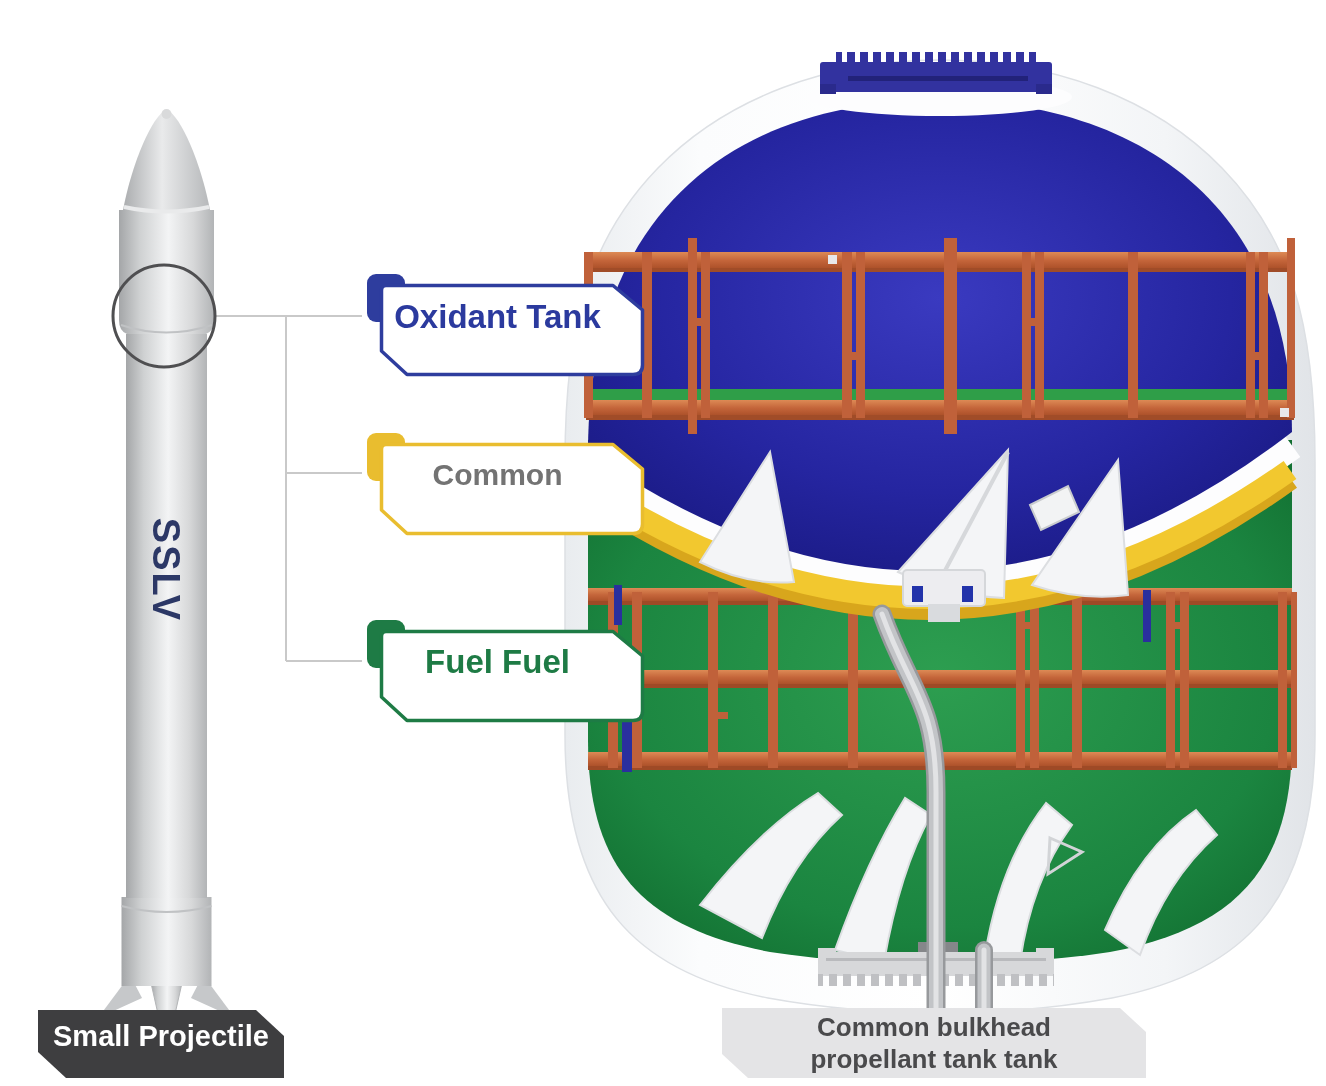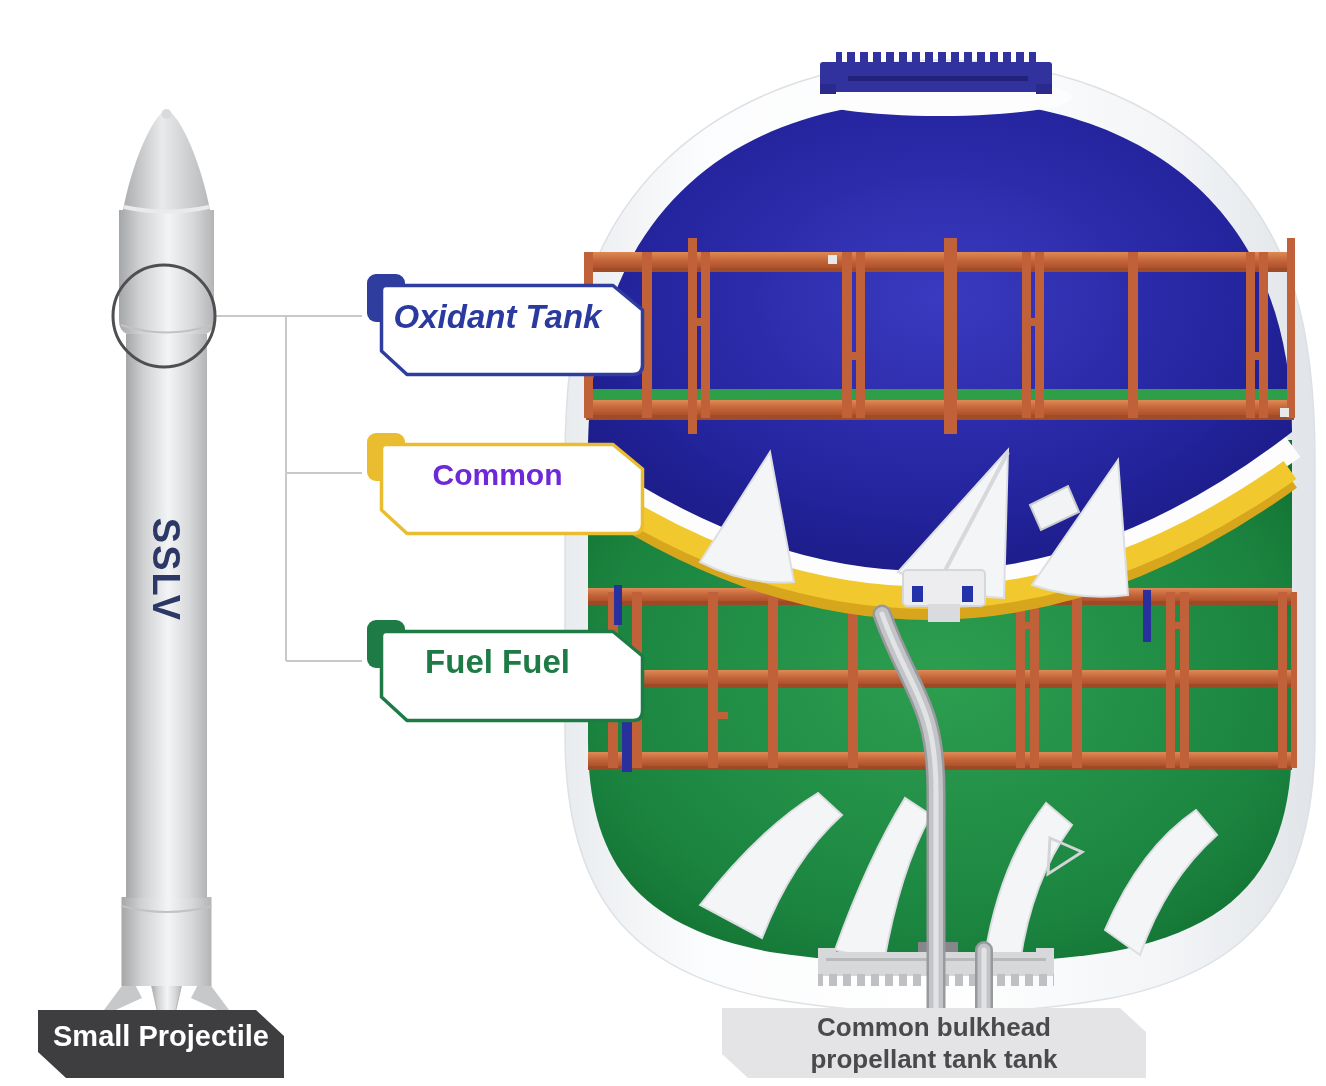--- a/index.html
+++ b/index.html
@@ -5,23 +5,23 @@
   html,body{margin:0;padding:0;background:#ffffff;}
   #stage{position:relative;width:1326px;height:1086px;background:#ffffff;overflow:hidden;
          font-family:"Liberation Sans",sans-serif;}
   #diagram-svg{position:absolute;left:0;top:0;}
   .callout{position:absolute;width:271px;height:92px;}
   .callout svg.shape{position:absolute;left:-11px;top:-13px;width:293px;height:118px;overflow:visible;}
   .callout .label{position:absolute;left:0;top:0;width:100%;height:100%;
     display:flex;align-items:center;justify-content:center;text-align:center;
     font-weight:bold;line-height:34px;}
   .callout-oxidant{color:#2e3d9e;}
-  .callout-oxidant .label{font-size:33px;color:#2b3a9e;font-style:italic;}
+  .callout-oxidant .label{font-size:33px;color:#2b3a9e;}
   .callout-partition{color:#e9bd2f;}
-  .callout-partition .label{font-size:30px;color:#6d28d9;line-height:36px;}
+  .callout-partition .label{font-size:30px;color:#737373;line-height:36px;}
   .callout-fuel{color:#1e7b45;}
   .callout-fuel .label{font-size:33px;color:#1e7b45;}
   .badge{position:absolute;}
   .badge svg{position:absolute;left:0;top:0;}
   .badge .label{position:absolute;left:0;top:0;width:100%;height:100%;
     display:flex;flex-direction:column;align-items:center;justify-content:center;
     text-align:center;font-weight:bold;}
   #small-projectile-badge{left:38px;top:1010px;width:246px;height:52px;}
   #small-projectile-badge .label{font-size:29px;color:#ffffff;}
   #caption-badge{left:722px;top:1008px;width:424px;height:70px;border-radius:27px;}

